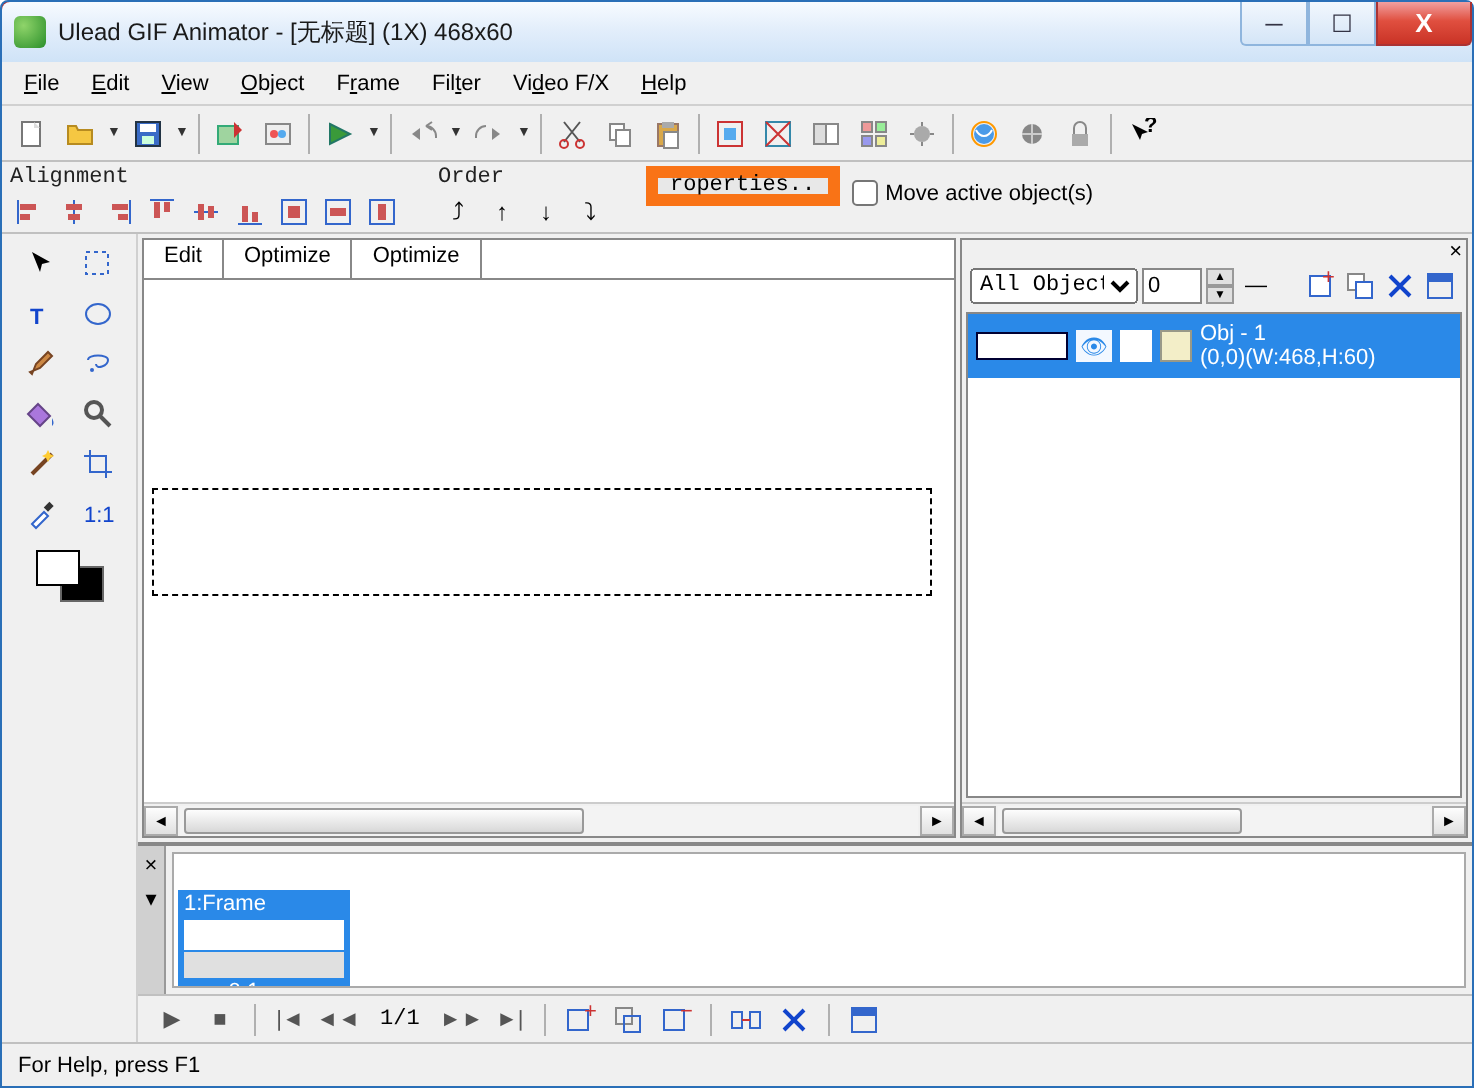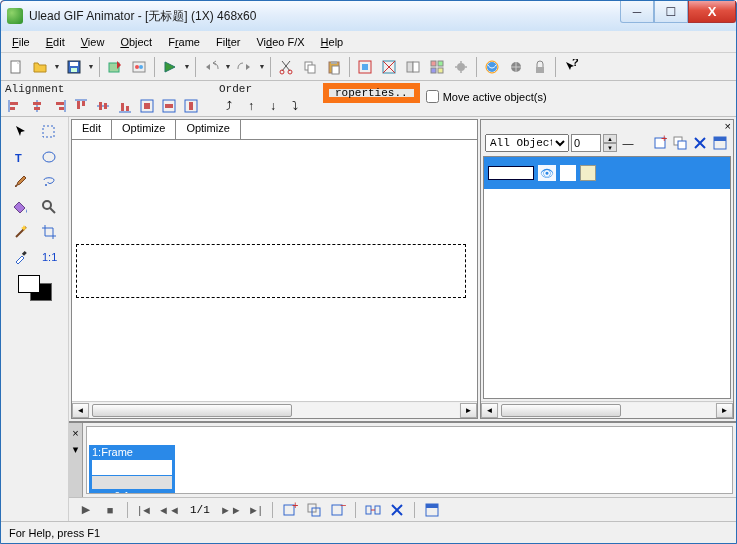--- a/index.html
+++ b/index.html
@@ -466,20 +466,24 @@
                   <rect x="2" y="2" width="12" height="4" fill="#36c"></rect>
                 </svg>
               </div>
           </div>
           <div class="objlist">
             <div class="objitem">
               <div class="thumb-obj"></div>
               <div class="eye">👁</div>
               <div style="width:16px;height:16px;background:#fff"></div>
               <div class="objbox"></div>
+              <div class="objtext">
+                <div>Obj - 1</div>
+                <div>(0,0)(W:468,H:60)</div>
+              </div>
             </div>
           </div>
           <div class="hscroll">
             <div class="arr">◄</div>
             <div class="track">
                 <div class="thumb" style="left:2px;width:120px"></div>
               </div>
             <div class="arr">►</div>
           </div>
         </div>

